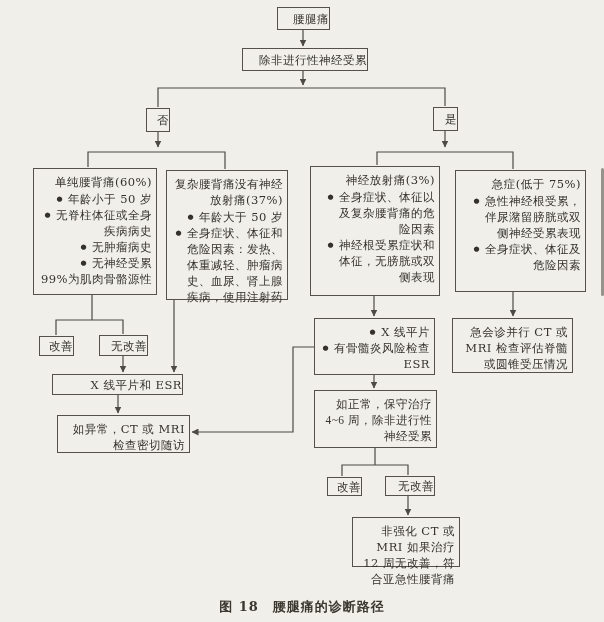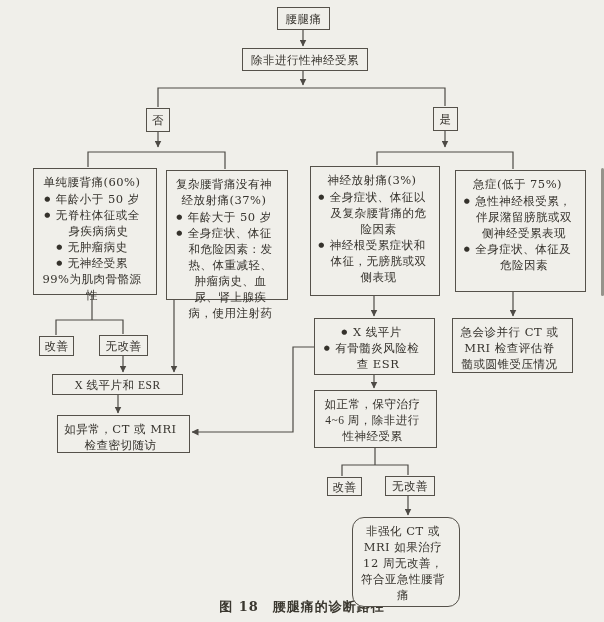--- a/index.html
+++ b/index.html
@@ -21,27 +21,26 @@
     position:absolute;z-index:1;
     border:1px solid #55514a;
     background:#f0efea;
     box-sizing:border-box;
     font-size:11.5px;
     line-height:16px;
     letter-spacing:0.5px;
     color:#35322c;
   }
   .node.center{
-    display:flex;align-items:center;justify-content:center;
+    display:flex;align-items:center;justify-content:flex-end;
     text-align:center;
-    font-family:Liberation Serif, serif;
   }
   .node.content{
-    padding:5px 12px 3px 6px;
-    text-align:center;
+    padding:5px 4px 3px 6px;
+    text-align:right;
   }
   .b-title{margin:0 0 1px 0;}
   .bli{
     padding-left:13px;text-indent:-13px;
     margin:0;
   }
   .bli::before{
     content:"\25CF";
     font-size:7px;
     margin-right:5px;
@@ -163,21 +162,21 @@
   </div>
 
   <div class="node center" style="left:327px;top:477px;width:35px;height:19px;">
     <span>改善</span>
   </div>
 
   <div class="node center" style="left:385px;top:476px;width:50px;height:20px;">
     <span>无改善</span>
   </div>
 
-  <div class="node content" style="left:352px;top:517px;width:108px;height:90px;border-radius:12px;">
+  <div class="node content" style="left:352px;top:517px;width:108px;height:50px;">
     <span>非强化 CT 或 MRI 如果治疗 12 周无改善，符合亚急性腰背痛</span>
   </div>
 
   <div class="node content" style="left:452px;top:318px;width:121px;height:55px;">
     <span>急会诊并行 CT 或 MRI 检查评估脊髓或圆锥受压情况</span>
   </div>
 
   <div class="caption">
     <span class="cap-label">图 18</span><span>腰腿痛的诊断路径</span>
   </div>

